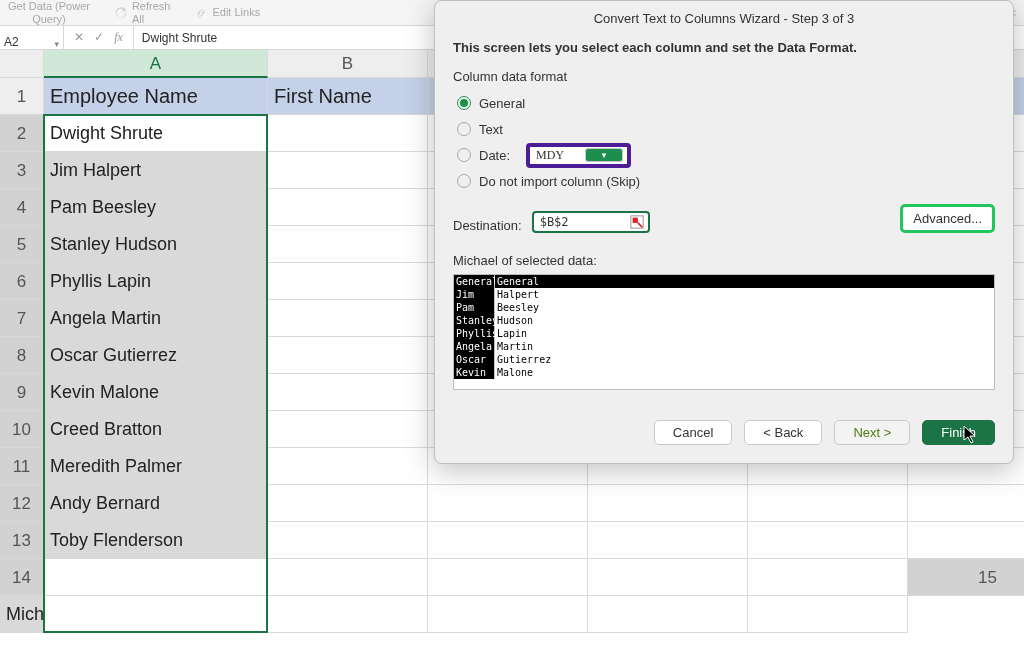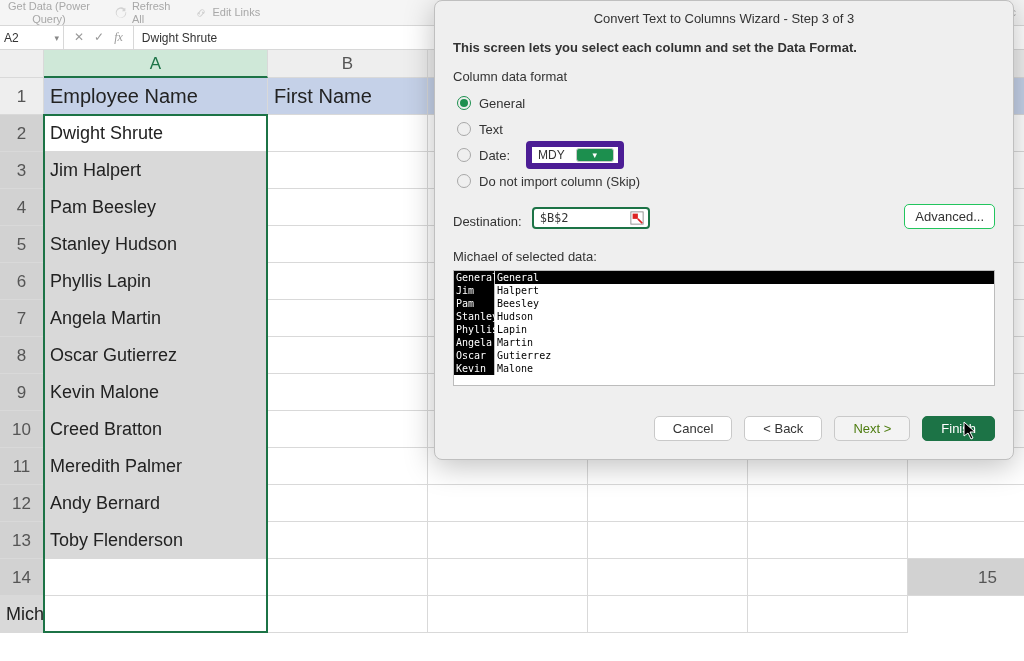--- a/index.html
+++ b/index.html
@@ -36,21 +36,21 @@
     align-items: center;
     border-bottom: 1px solid #d8d8d8;
     background: #fff;
     font-size: 12px;
   }
   .name-box {
     width: 64px;
     border-right: 1px solid #d8d8d8;
     padding: 0 4px;
     display: flex;
-    align-items: center;
+    align-items: flex-end;
     justify-content: space-between;
     height: 100%;
   }
   .name-box .dd { color: #888; font-size: 9px; }
   .fb-actions { display: flex; align-items: center; gap: 10px; padding: 0 10px; color: #9a9a9a; border-right: 1px solid #d8d8d8; height: 100%; }
   .fb-actions span { font-style: italic; font-family: Georgia, serif; }
   .fb-value { padding: 0 8px; }
 
   
   .sheet {
@@ -134,39 +134,39 @@
   .radio-row { display: flex; align-items: center; gap: 8px; margin: 4px 0 4px 4px; height: 22px; }
   .radio {
     width: 14px; height: 14px; border-radius: 50%;
     border: 1.5px solid #a8a8a8; display: inline-block; position: relative;
   }
   .radio.checked { border-color: #1c8f4e; }
   .radio.checked::after {
     content: ""; position: absolute; inset: 2px; border-radius: 50%; background: #1c8f4e;
   }
   .date-dd {
-    display: inline-flex; align-items: center; gap: 11px;
-    border: 6px solid #4c1d95; border-radius: 4px;
-    padding: 1px 4px 1px 6px; margin-left: 8px; background: #fff; font-size: 12px;
+    display: inline-flex; align-items: center; gap: 21px;
+    border: 4px solid #4c1d95; border-radius: 4px;
+    padding: 1px 4px 1px 6px; margin-left: 8px; background: #fff; font-size: 12px; font-family: Liberation Serif, serif;
   }
   .date-dd .btn { background: #1c8f4e; color: #fff; width: 14px; height: 14px; border-radius: 3px;
     display: inline-flex; align-items: center; justify-content: center; font-size: 9px; }
   .dest-row { display: flex; align-items: flex-end; gap: 10px; margin-top: 12px; }
   .dest-input {
     border: 2px solid #1c7346; border-radius: 4px; background: #fff;
     padding: 2px 26px 2px 6px; font-size: 12px; width: 118px; position: relative;
     font-family: Menlo, Consolas, monospace;
   }
   .dest-input .picker {
     position: absolute; right: 4px; top: 50%; transform: translateY(-50%);
     width: 14px; height: 14px;
   }
   .adv-btn {
     margin-left: auto;
-    border: 1px solid #22c55e; border-radius: 5px; background: #fff;
+    border: 3px solid #22c55e; border-radius: 5px; background: #fff;
     padding: 4px 10px; font-size: 13px; color: #333;
   }
   .preview-label { margin-top: 20px; margin-bottom: 6px; }
   .preview {
     border: 1px solid #bcbcbc; background: #fff; height: 116px;
     font-family: Menlo, Consolas, monospace; font-size: 10px;
     overflow: hidden;
   }
   .preview .row { display: flex; height: 13px; line-height: 13px; }
   .preview .c1, .preview .c2 { padding: 0 2px; }

